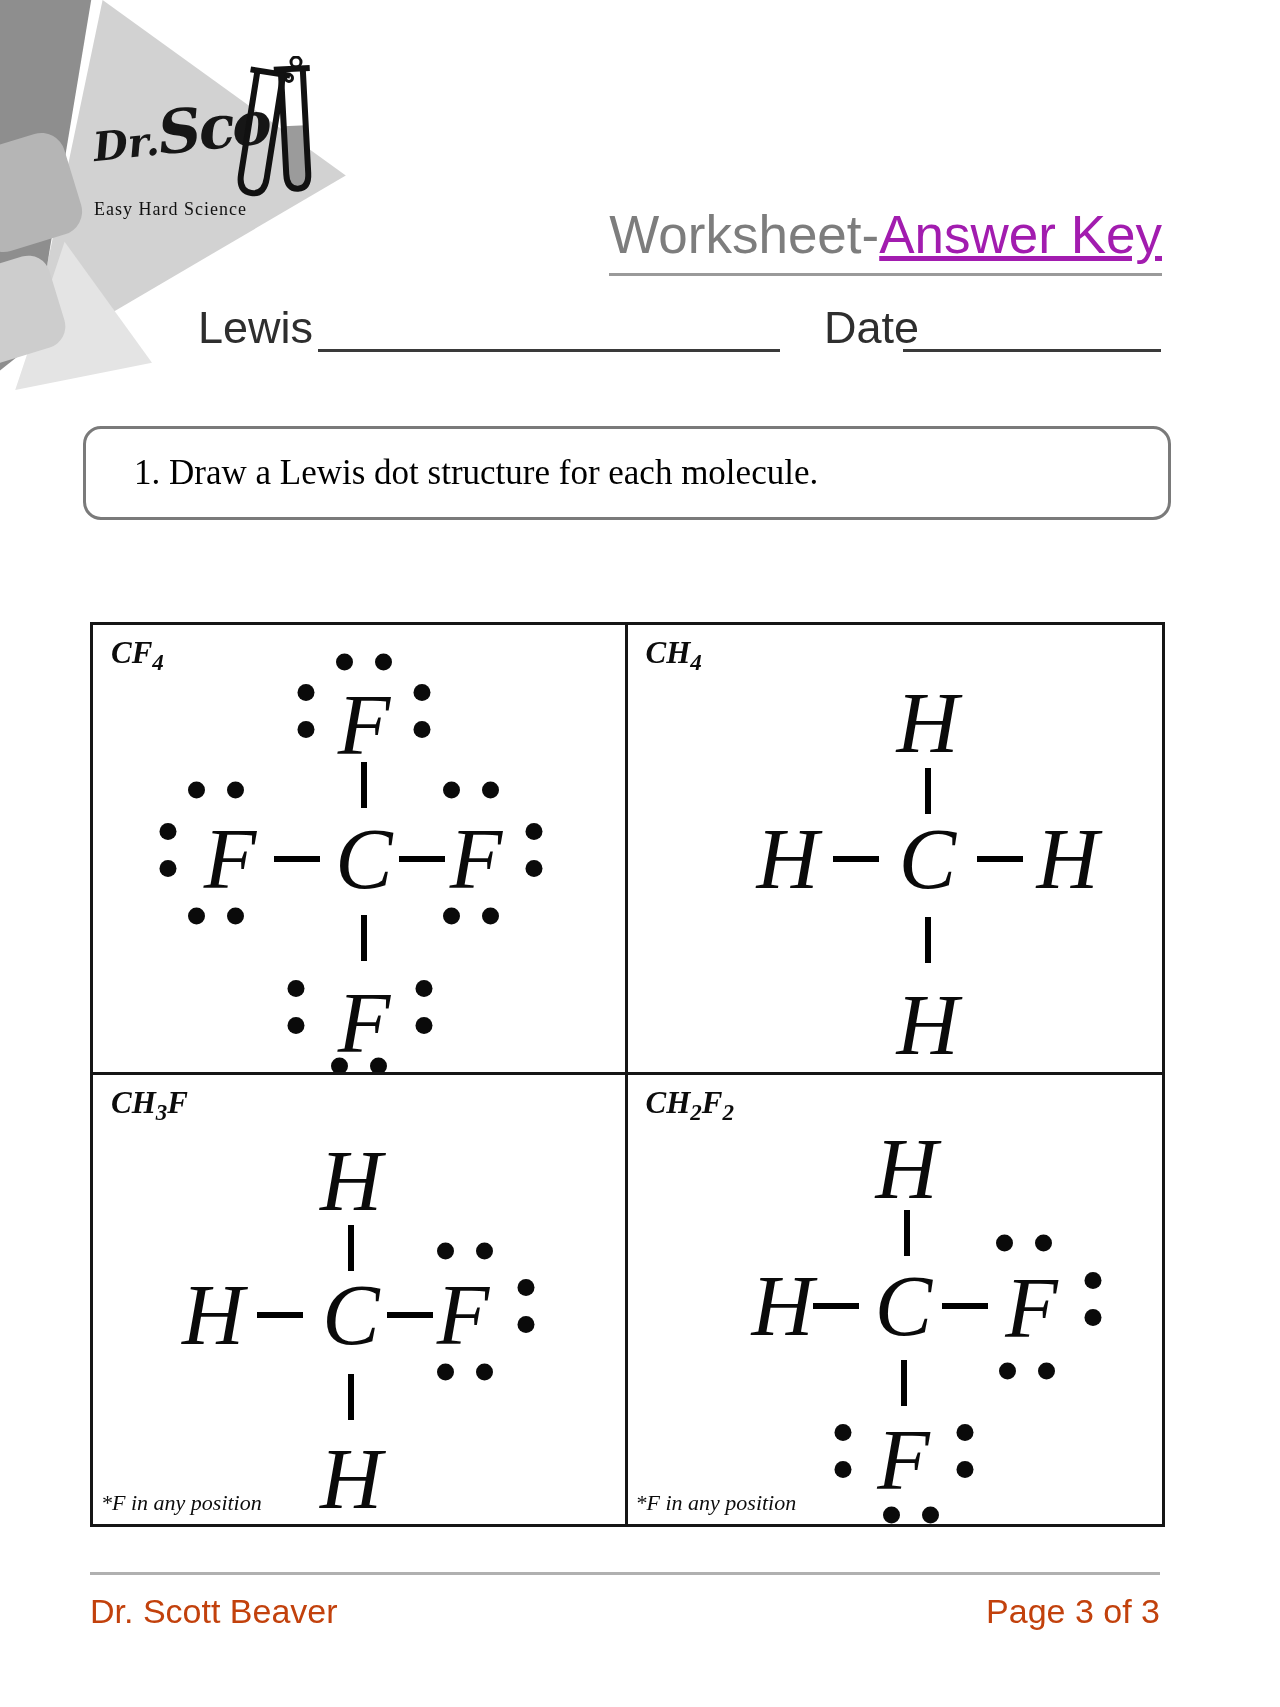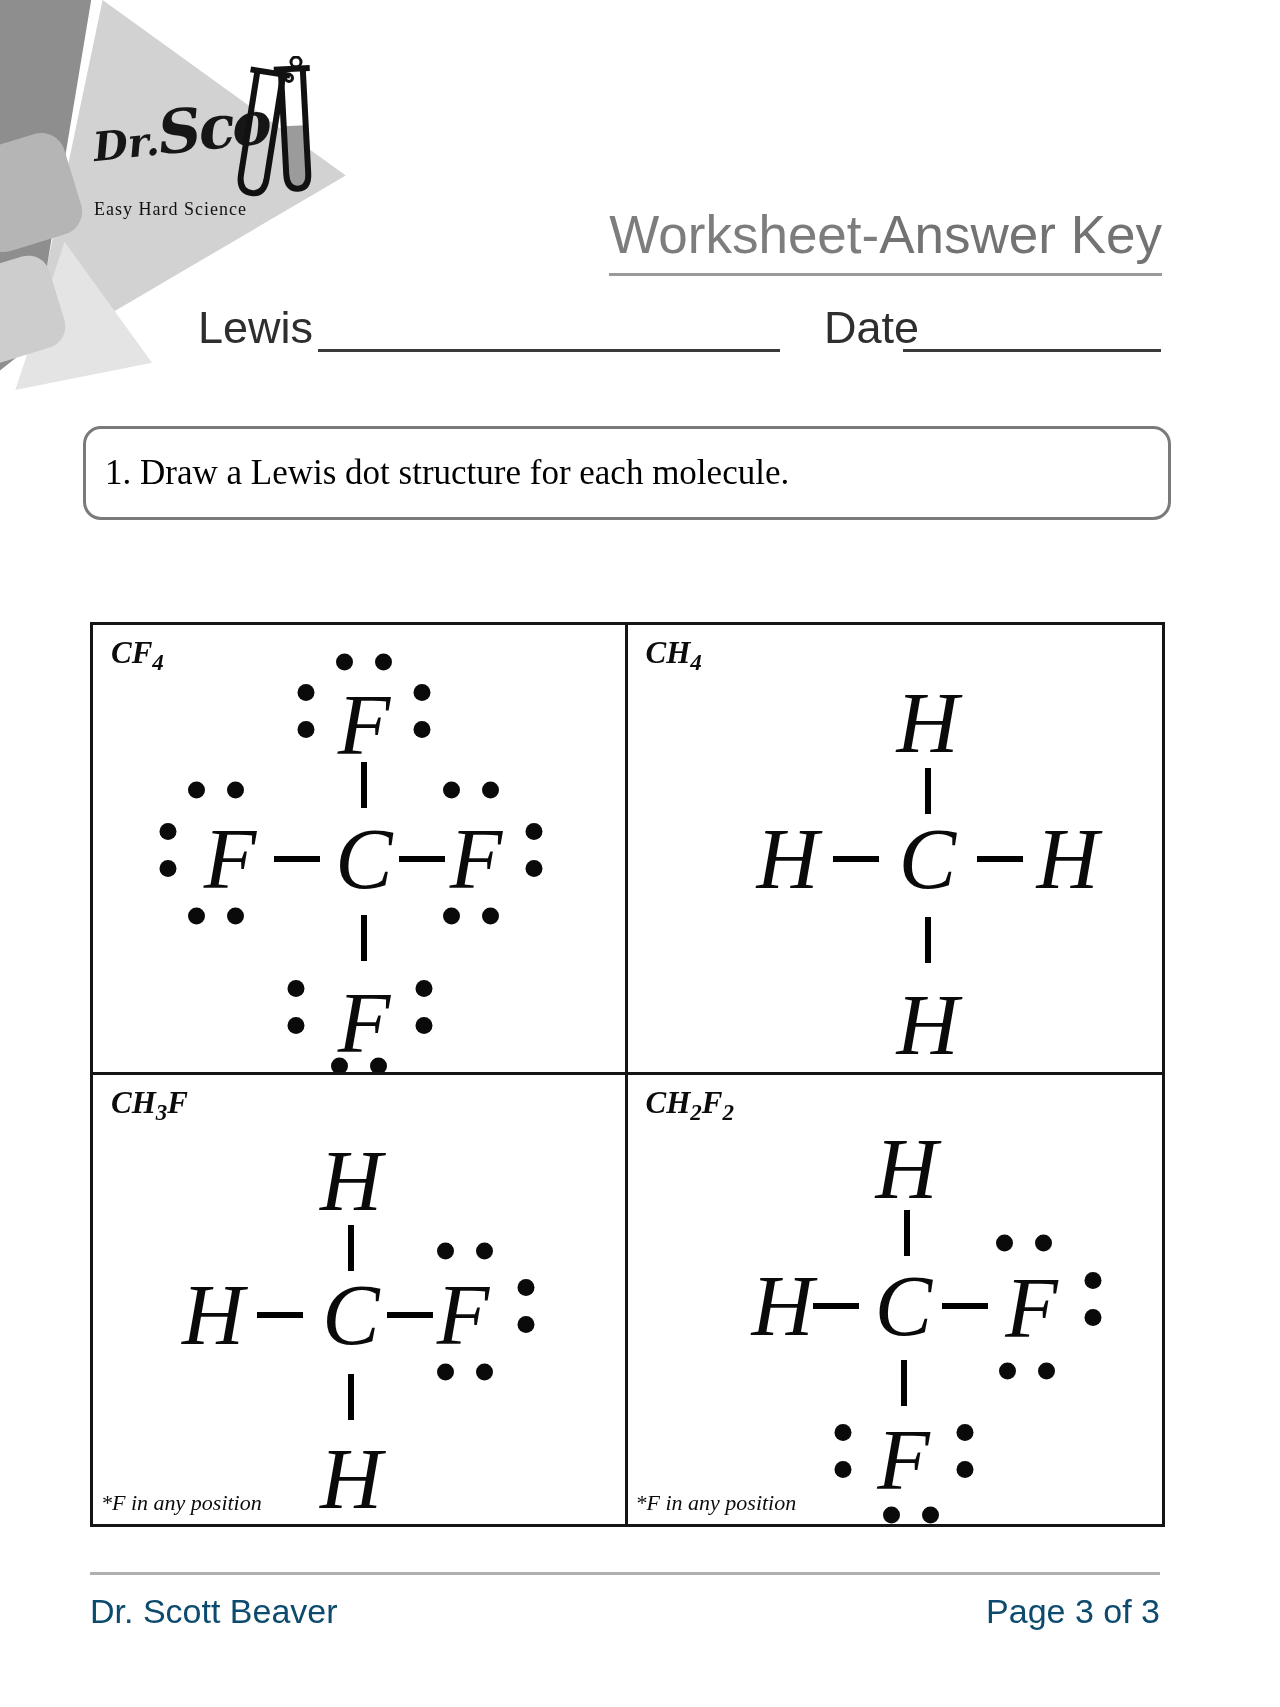--- a/index.html
+++ b/index.html
@@ -26,32 +26,32 @@
   .brand .sco{font-size:60px;letter-spacing:-3px;}
   .tubes{position:absolute;left:228px;top:56px;}
   .tagline{position:absolute;left:94px;top:184px;font-family:"Liberation Serif",serif;
            font-size:18px;color:#111;letter-spacing:1px;white-space:nowrap;margin-top:15px;}
   
   .title{position:absolute;right:120px;top:96px;font-size:66px;font-weight:300;
          color:#161616;letter-spacing:1px;white-space:nowrap;}
   .subtitle{position:absolute;right:118px;top:204px;font-size:53px;font-weight:300;
          white-space:nowrap;border-bottom:3px solid #9a9a9a;padding-bottom:8px;}
   .subtitle .m{color:#7d7d7d;}
-  .subtitle .a{color:#737373;}
+  .subtitle .a{color:#a21caf;text-decoration:underline;}
   
   .fieldlbl{position:absolute;top:302px;font-size:45px;font-weight:300;color:#2e2e2e;}
   #nameLbl{left:198px;} #dateLbl{left:824px;}
   .fieldline{position:absolute;top:349px;border-bottom:3px solid #3a3a3a;}
   #nameLine{left:318px;width:462px;} #dateLine{left:903px;width:258px;}
   
   .ibox{position:absolute;left:83px;top:426px;width:1082px;height:88px;
         border:3px solid #7a7a7a;border-radius:18px;background:#fff;
         display:flex;align-items:center;}
   .ibox span{font-family:"Liberation Serif",serif;font-size:35px;color:#000;
-        padding-left:19px;}
+        padding-left:30px;margin-left:18px;}
   
   .grid{position:absolute;left:90px;top:622px;width:1069px;height:899px;
         border:3px solid #151515;display:grid;grid-template-columns:1fr 1fr;
         grid-template-rows:1fr 1fr;background:#fff;}
   .cell{position:relative;overflow:hidden;font-style:italic;}
   .cell:nth-child(1),.cell:nth-child(3){border-right:3px solid #151515;}
   .cell:nth-child(1),.cell:nth-child(2){border-bottom:3px solid #151515;}
   .formula{position:absolute;left:18px;top:10px;font-family:"Liberation Serif",serif;
         font-weight:bold;font-size:31px;color:#0c0c0c;}
   .formula sub{font-size:23px;line-height:0;}
@@ -61,21 +61,21 @@
   .bond.h{width:46px;height:6px;}
   .bond.v{width:6px;height:46px;}
   .pair{position:absolute;transform:translate(-50%,-50%);display:flex;}
   .pair.h{flex-direction:row;gap:22px;}
   .pair.v{flex-direction:column;gap:20px;}
   .dot{width:17px;height:17px;border-radius:50%;background:#0a0a0a;}
   .note{position:absolute;left:8px;bottom:8px;font-family:"Liberation Serif",serif;
         font-size:22px;color:#0c0c0c;white-space:nowrap;}
   
   .frule{position:absolute;left:90px;top:1572px;width:1070px;border-top:3px solid #b0b0b0;}
-  .ftext{position:absolute;top:1592px;font-size:34px;font-weight:300;color:#0c4a6e;}
+  .ftext{position:absolute;top:1592px;font-size:34px;font-weight:300;color:#c2410c;}
   #fAuthor{left:90px;} #fPage{right:120px;}
 </style>
 </head>
 <body>
 
 <div id="page">
 
   <div class="decor">
     <div class="tri-big"></div>
     <div class="tri-lighter"></div>

